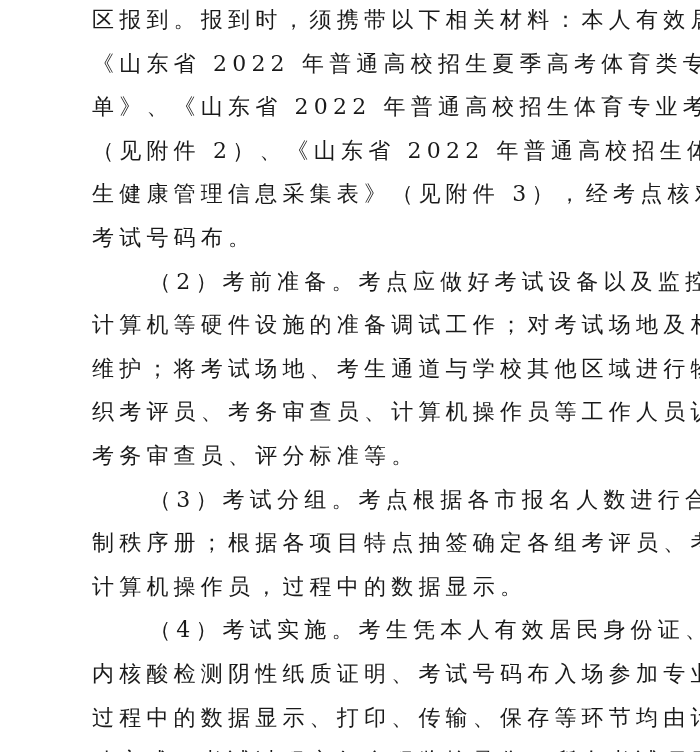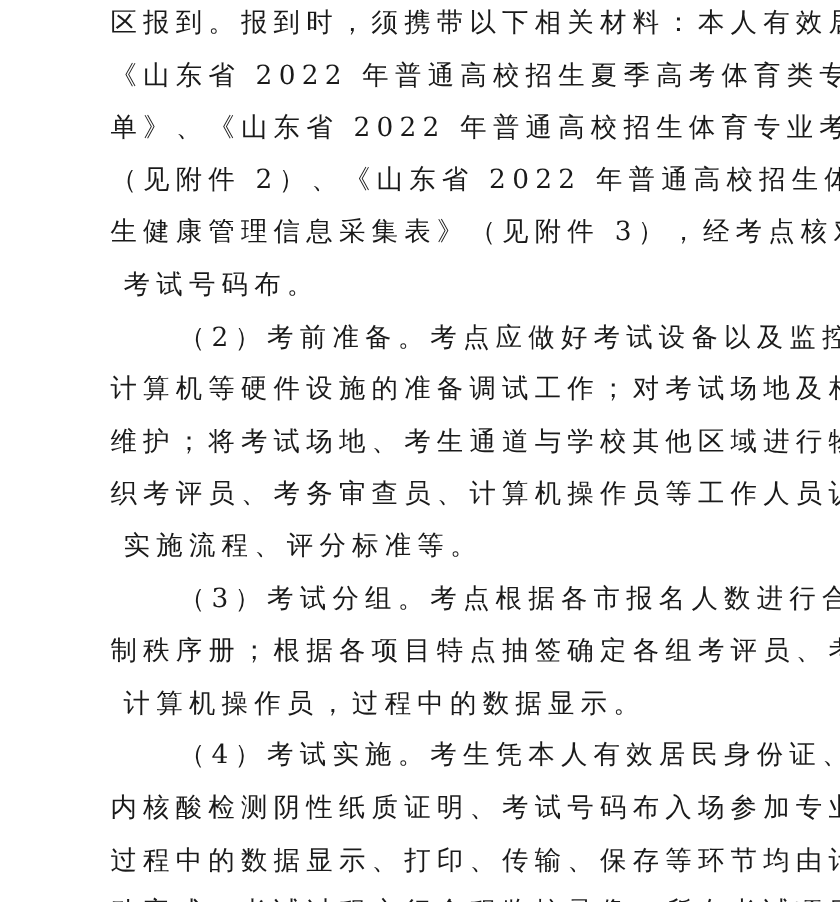--- a/index.html
+++ b/index.html
@@ -34,21 +34,20 @@
       font-size: 22px;
       color: #1a1a1a;
       white-space: nowrap;
       letter-spacing: 5.2px;
       text-align: justify;
       text-align-last: justify;
       width: 516px;
     }
     .line.last {
       text-align-last: left;
-      margin-left: 11px;
     }
     .line.indent {
       padding-left: 57px;
       width: 459px;
     }
   </style>
 </head>
 <body>
 
 <div class="page">
@@ -61,21 +60,21 @@
       <div class="line">（见附件 2）、《山东省 2022 年普通高校招生体育专业考试考</div>
       <div class="line">生健康管理信息采集表》（见附件 3），经考点核对确认后领取</div>
       <div class="line last">考试号码布。</div>
     </div>
 
     <div>
       <div class="line indent">（2）考前准备。考点应做好考试设备以及监控录像设备、</div>
       <div class="line">计算机等硬件设施的准备调试工作；对考试场地及相关器械进行</div>
       <div class="line">维护；将考试场地、考生通道与学校其他区域进行物理隔离；组</div>
       <div class="line">织考评员、考务审查员、计算机操作员等工作人员认真学习考试</div>
-      <div class="line last">实施流程、评分标准等。</div>
+      <div class="line last">考务审查员、评分标准等。</div>
     </div>
 
     <div>
       <div class="line indent">（3）考试分组。考点根据各市报名人数进行合理分组并编</div>
       <div class="line">制秩序册；根据各项目特点抽签确定各组考评员、考务审查员及</div>
       <div class="line last">计算机操作员，过程中的数据显示。</div>
     </div>
 
     <div>
       <div class="line indent">（4）考试实施。考生凭本人有效居民身份证、考前 48 小时</div>

